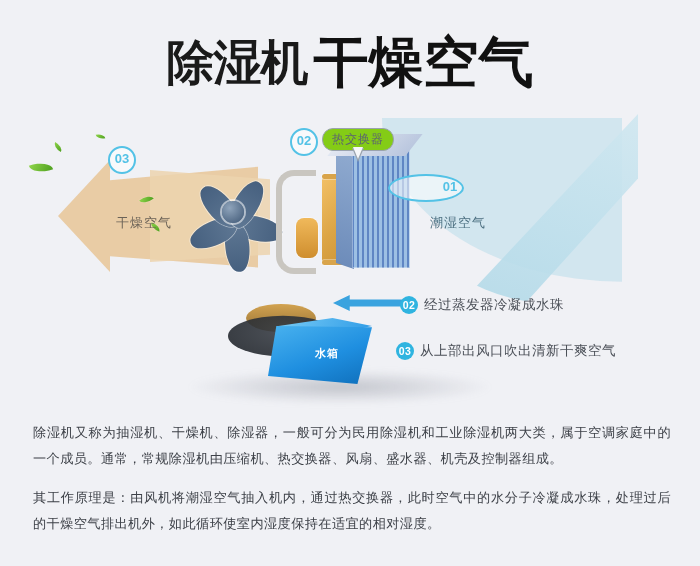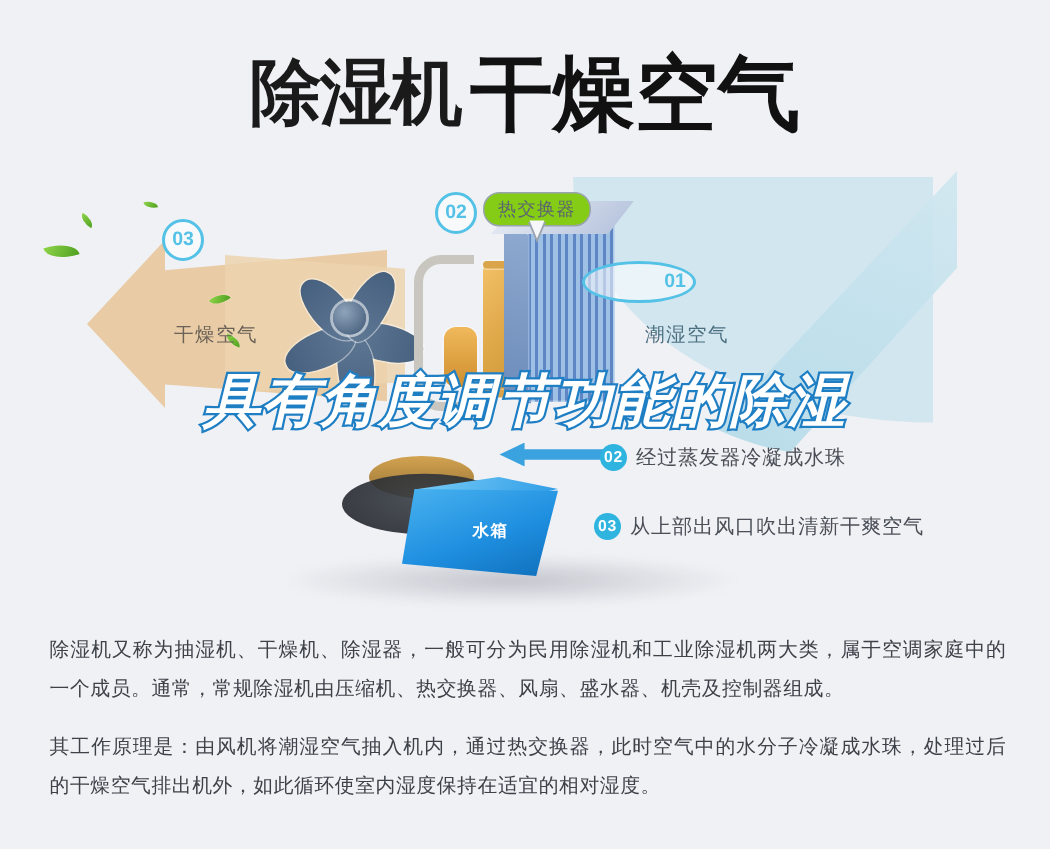--- a/index.html
+++ b/index.html
@@ -248,21 +248,20 @@
   <div class="step step02">
     <span class="badge">02</span>
     <span>经过蒸发器冷凝成水珠</span>
   </div>
   <div class="step step03">
     <span class="badge">03</span>
     <span>从上部出风口吹出清新干爽空气</span>
   </div>
 
   <div class="overlay">
-    <span>具有角度调节功能的除湿</span>
   </div>
 
   <div class="body">
     <p>除湿机又称为抽湿机、干燥机、除湿器，一般可分为民用除湿机和工业除湿机两大类，属于空调家庭中的一个成员。通常，常规除湿机由压缩机、热交换器、风扇、盛水器、机壳及控制器组成。</p>
     <p>其工作原理是：由风机将潮湿空气抽入机内，通过热交换器，此时空气中的水分子冷凝成水珠，处理过后的干燥空气排出机外，如此循环使室内湿度保持在适宜的相对湿度。</p>
   </div>
 
 </div>
 
 </body></html>

